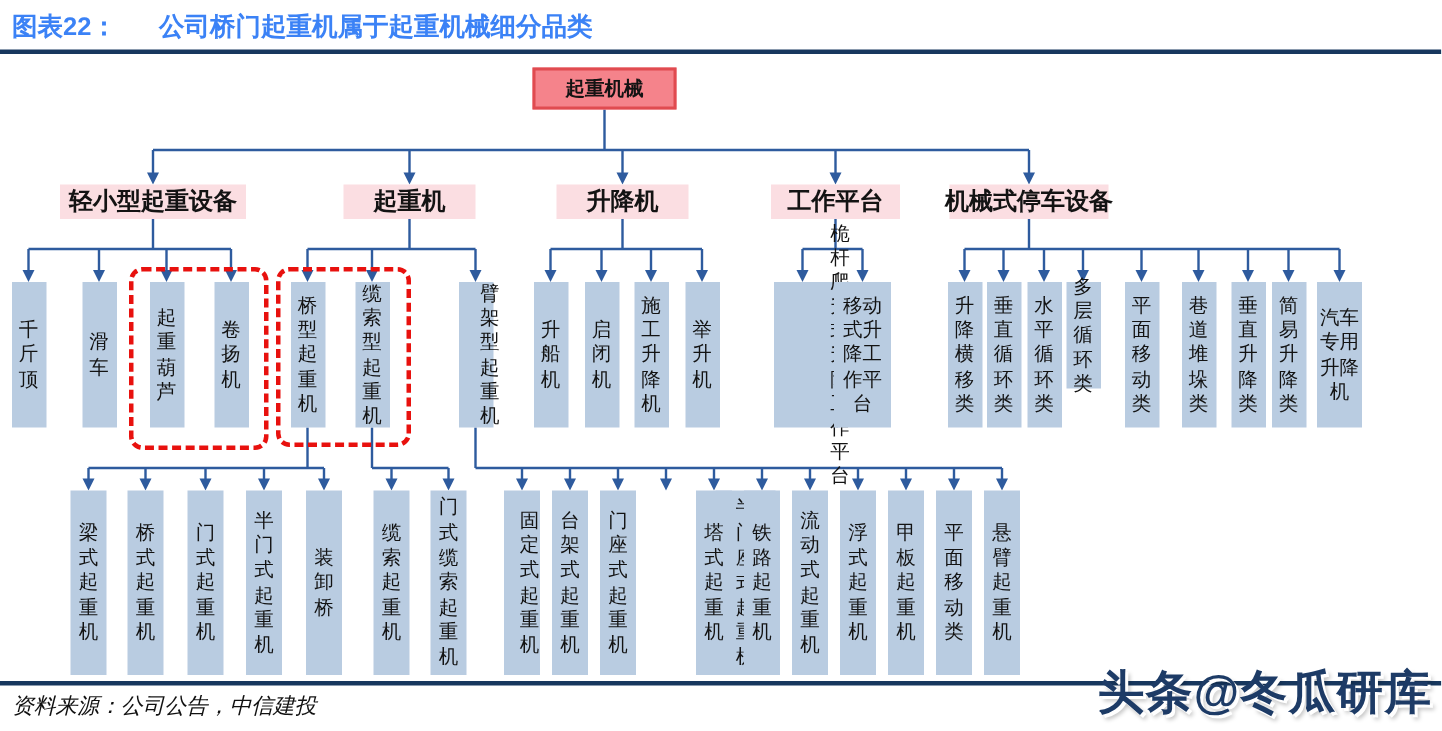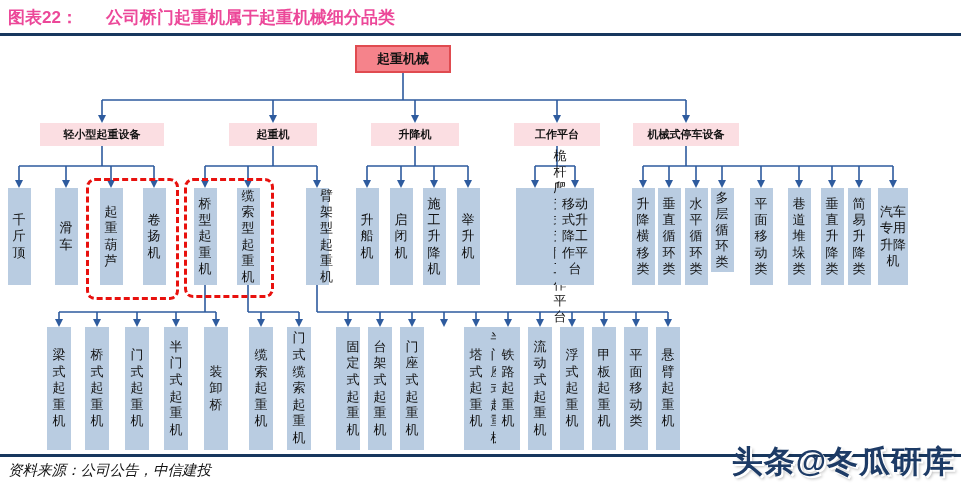--- a/index.html
+++ b/index.html
@@ -10,32 +10,32 @@
     --pink:#FBDEE2;
     --blue:#B9CCE1;
     --red:#E8110E;
     --wm:#1D3B66;
   }
   html,body{margin:0;padding:0;background:#fff;}
   .stage{
     position:relative;width:961px;height:487px;background:#fff;
     font-family:"Liberation Sans", sans-serif;overflow:hidden;
   }
-  .title{position:absolute;left:8px;top:6px;font-size:17px;font-weight:bold;color:#ec4899;white-space:nowrap;z-index:4;}
+  .title{position:absolute;left:8px;top:6px;font-size:17px;font-weight:bold;color:#3b82f6;white-space:nowrap;z-index:4;}
   .title .fig-label{margin-right:28px;}
   .rule-top{position:absolute;left:0;top:33px;width:961px;height:3px;background:var(--navy);z-index:2;}
   .rule-bottom{position:absolute;left:0;top:454px;width:961px;height:3px;background:var(--navy);z-index:2;}
   svg.wires{position:absolute;left:0;top:0;z-index:1;}
   .node{
     position:absolute;display:flex;align-items:center;justify-content:center;
     box-sizing:border-box;text-align:center;color:#131313;z-index:2;
   }
   .node .wrap{display:inline-block;word-break:break-all;text-align:center;}
   .node.root{background:var(--root-fill);border:2px solid var(--root-border);font-size:13px;font-weight:600;}
-  .node.l2{background:var(--pink);font-size:11px;font-weight:600;white-space:nowrap;font-family:Liberation Serif, serif;}
+  .node.l2{background:var(--pink);font-size:16px;font-weight:600;white-space:nowrap;font-family:Liberation Serif, serif;}
   .node.vbox{background:var(--blue);font-size:13px;}
   .node.l3 .wrap{line-height:1.24;}
   .node.l4 .wrap{line-height:1.28;}
   .hl{position:absolute;border:3px dashed var(--red);border-radius:9px;z-index:3;background:transparent;}
   .hl1{left:86px;top:178px;width:87px;height:116px;}
   .hl2{left:184px;top:178px;width:84px;height:114px;}
   .footer{
     position:absolute;left:8px;top:461px;font-size:14.5px;font-style:italic;color:#111;
     font-family:"Liberation Serif", serif;z-index:4;white-space:nowrap;
   }
@@ -168,21 +168,21 @@
     </div>
     <div class="node vbox l3" style="left: 631.5px; top: 188px; width: 23px; height: 97px;">
       <span class="wrap" style="width: 14px;">升降横移类</span>
     </div>
     <div class="node vbox l3" style="left: 657.5px; top: 188px; width: 23px; height: 97px;">
       <span class="wrap" style="width: 14px;">垂直循环类</span>
     </div>
     <div class="node vbox l3" style="left: 684.5px; top: 188px; width: 23px; height: 97px;">
       <span class="wrap" style="width: 14px;">水平循环类</span>
     </div>
-    <div class="node vbox l3" style="left: 710.5px; top: 188px; width: 23px; height: 84px;">
+    <div class="node vbox l3" style="left: 710.5px; top: 188px; width: 23px; height: 71px;">
       <span class="wrap" style="width: 14px;">多层循环类</span>
     </div>
     <div class="node vbox l3" style="left: 749.5px; top: 188px; width: 23px; height: 97px;">
       <span class="wrap" style="width: 14px;">平面移动类</span>
     </div>
     <div class="node vbox l3" style="left: 787.5px; top: 188px; width: 23px; height: 97px;">
       <span class="wrap" style="width: 14px;">巷道堆垛类</span>
     </div>
     <div class="node vbox l3" style="left: 820.5px; top: 188px; width: 23px; height: 97px;">
       <span class="wrap" style="width: 14px;">垂直升降类</span>

